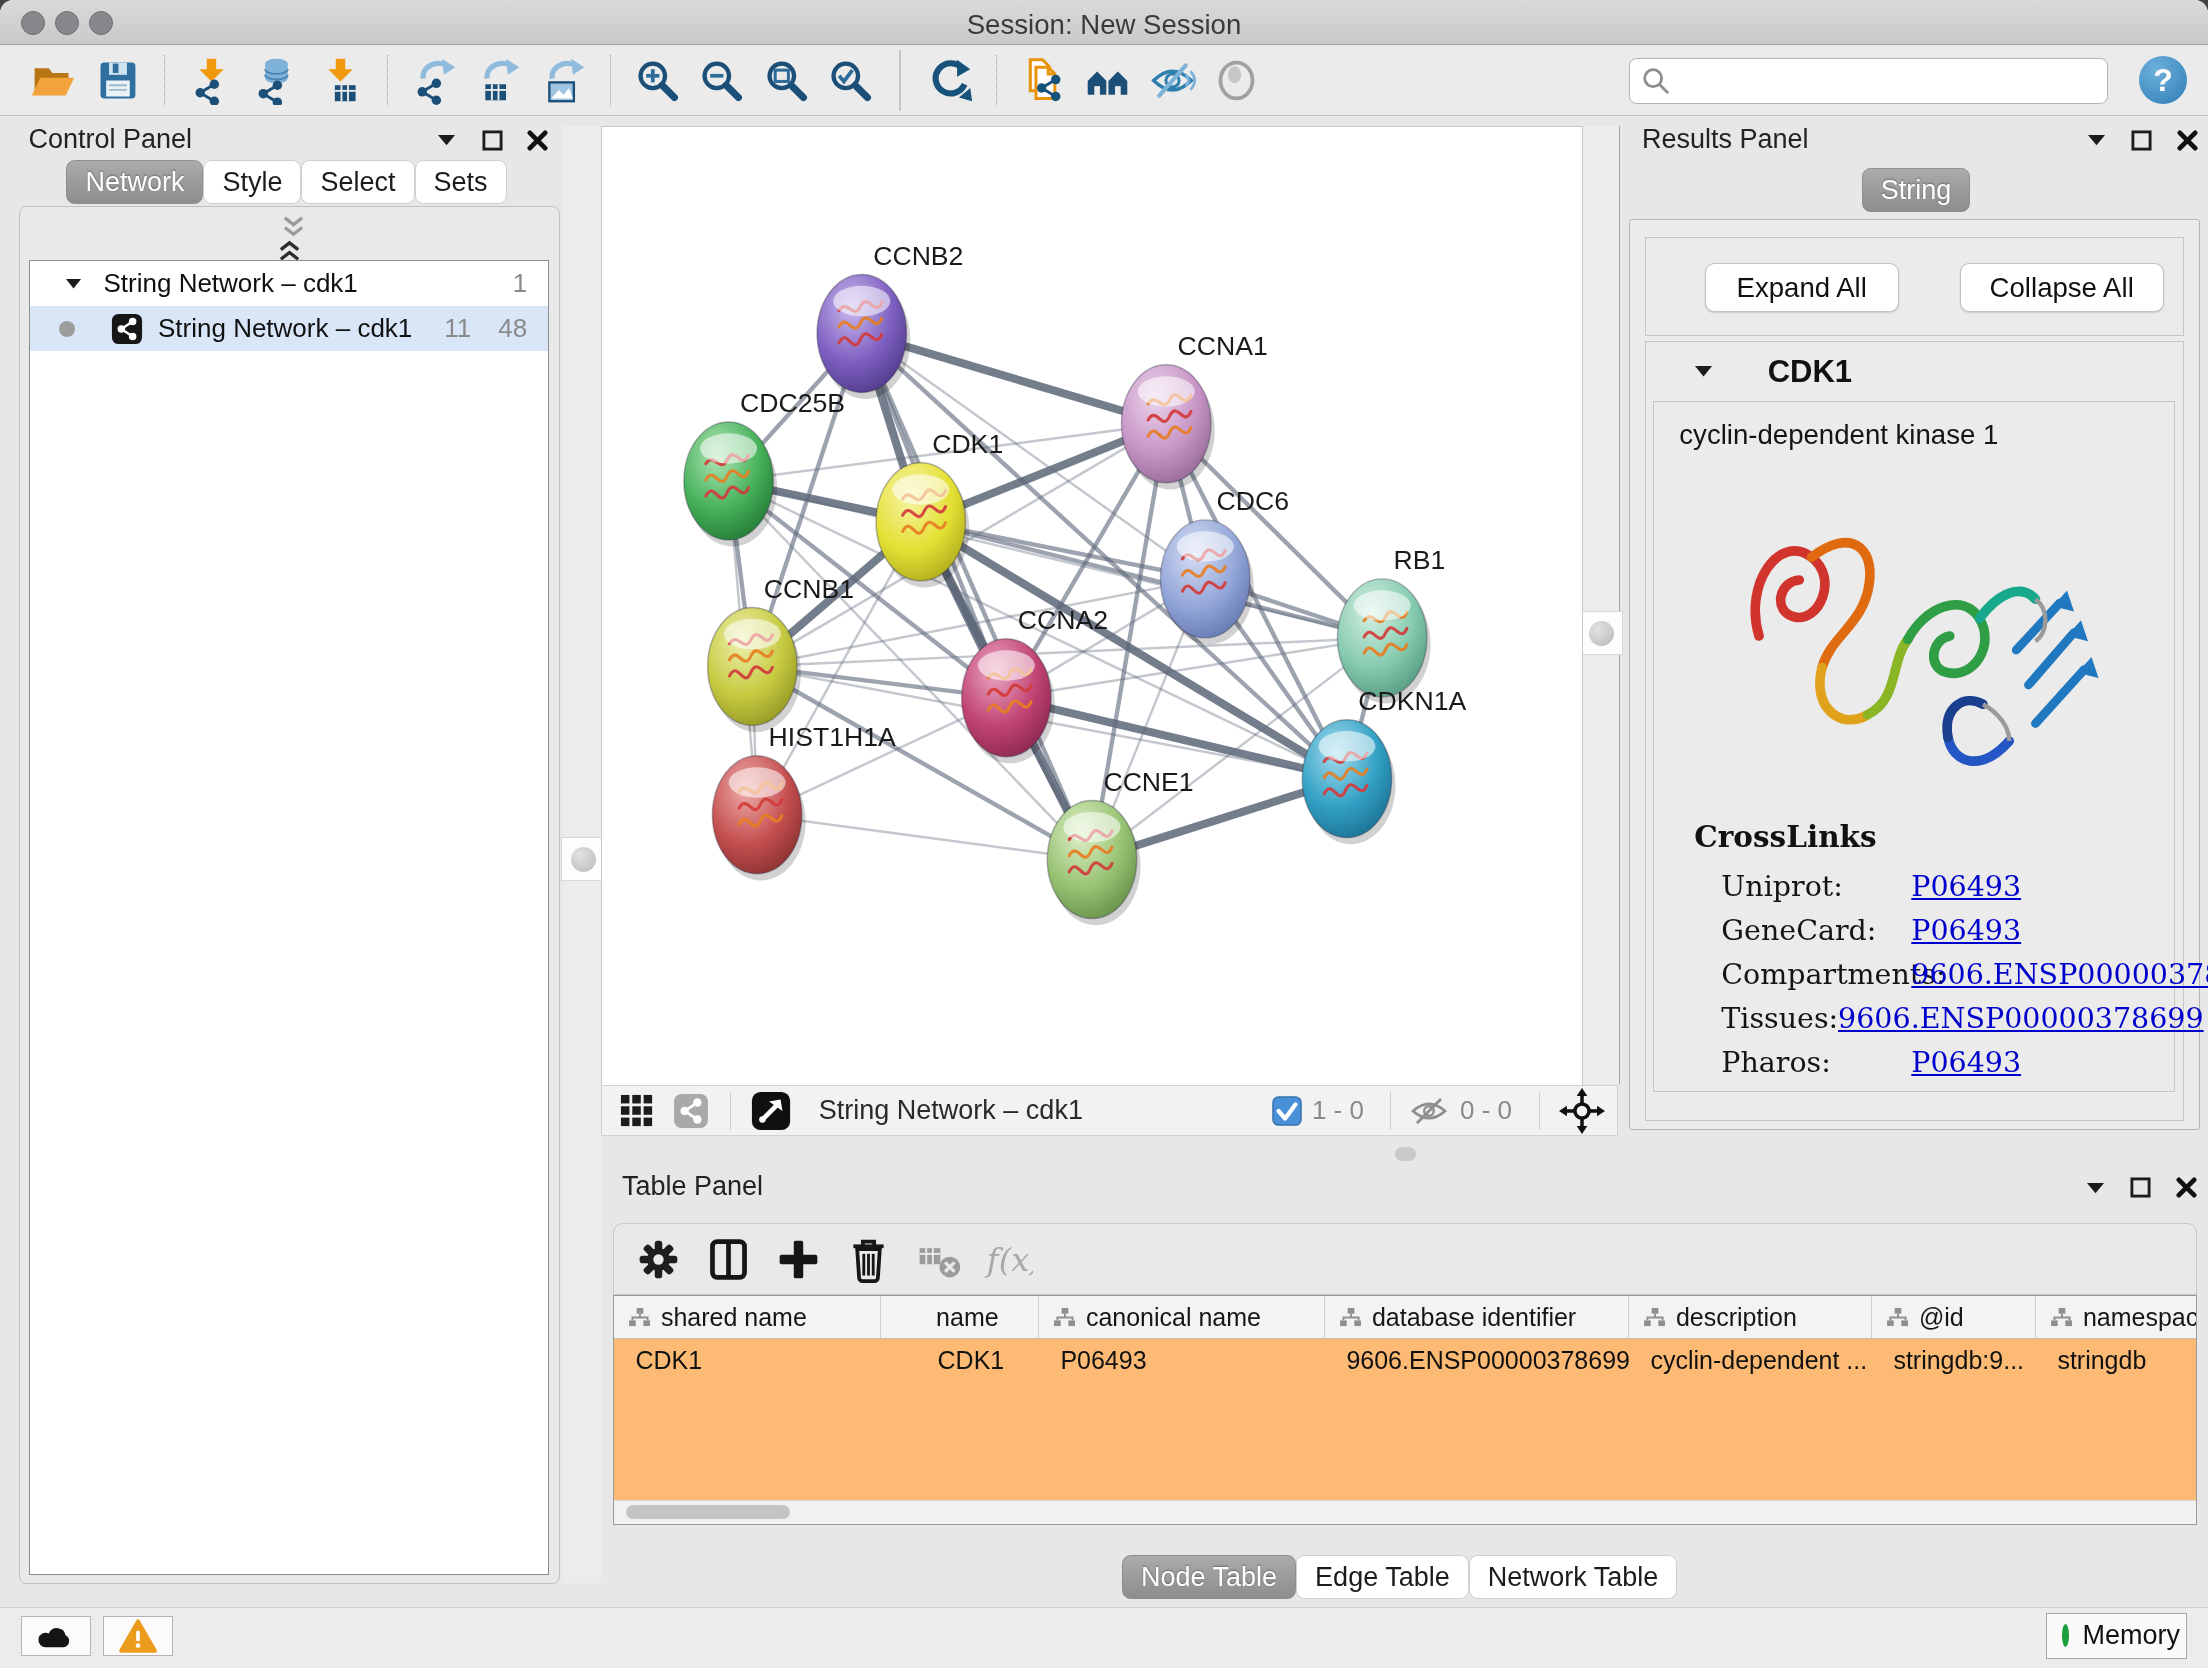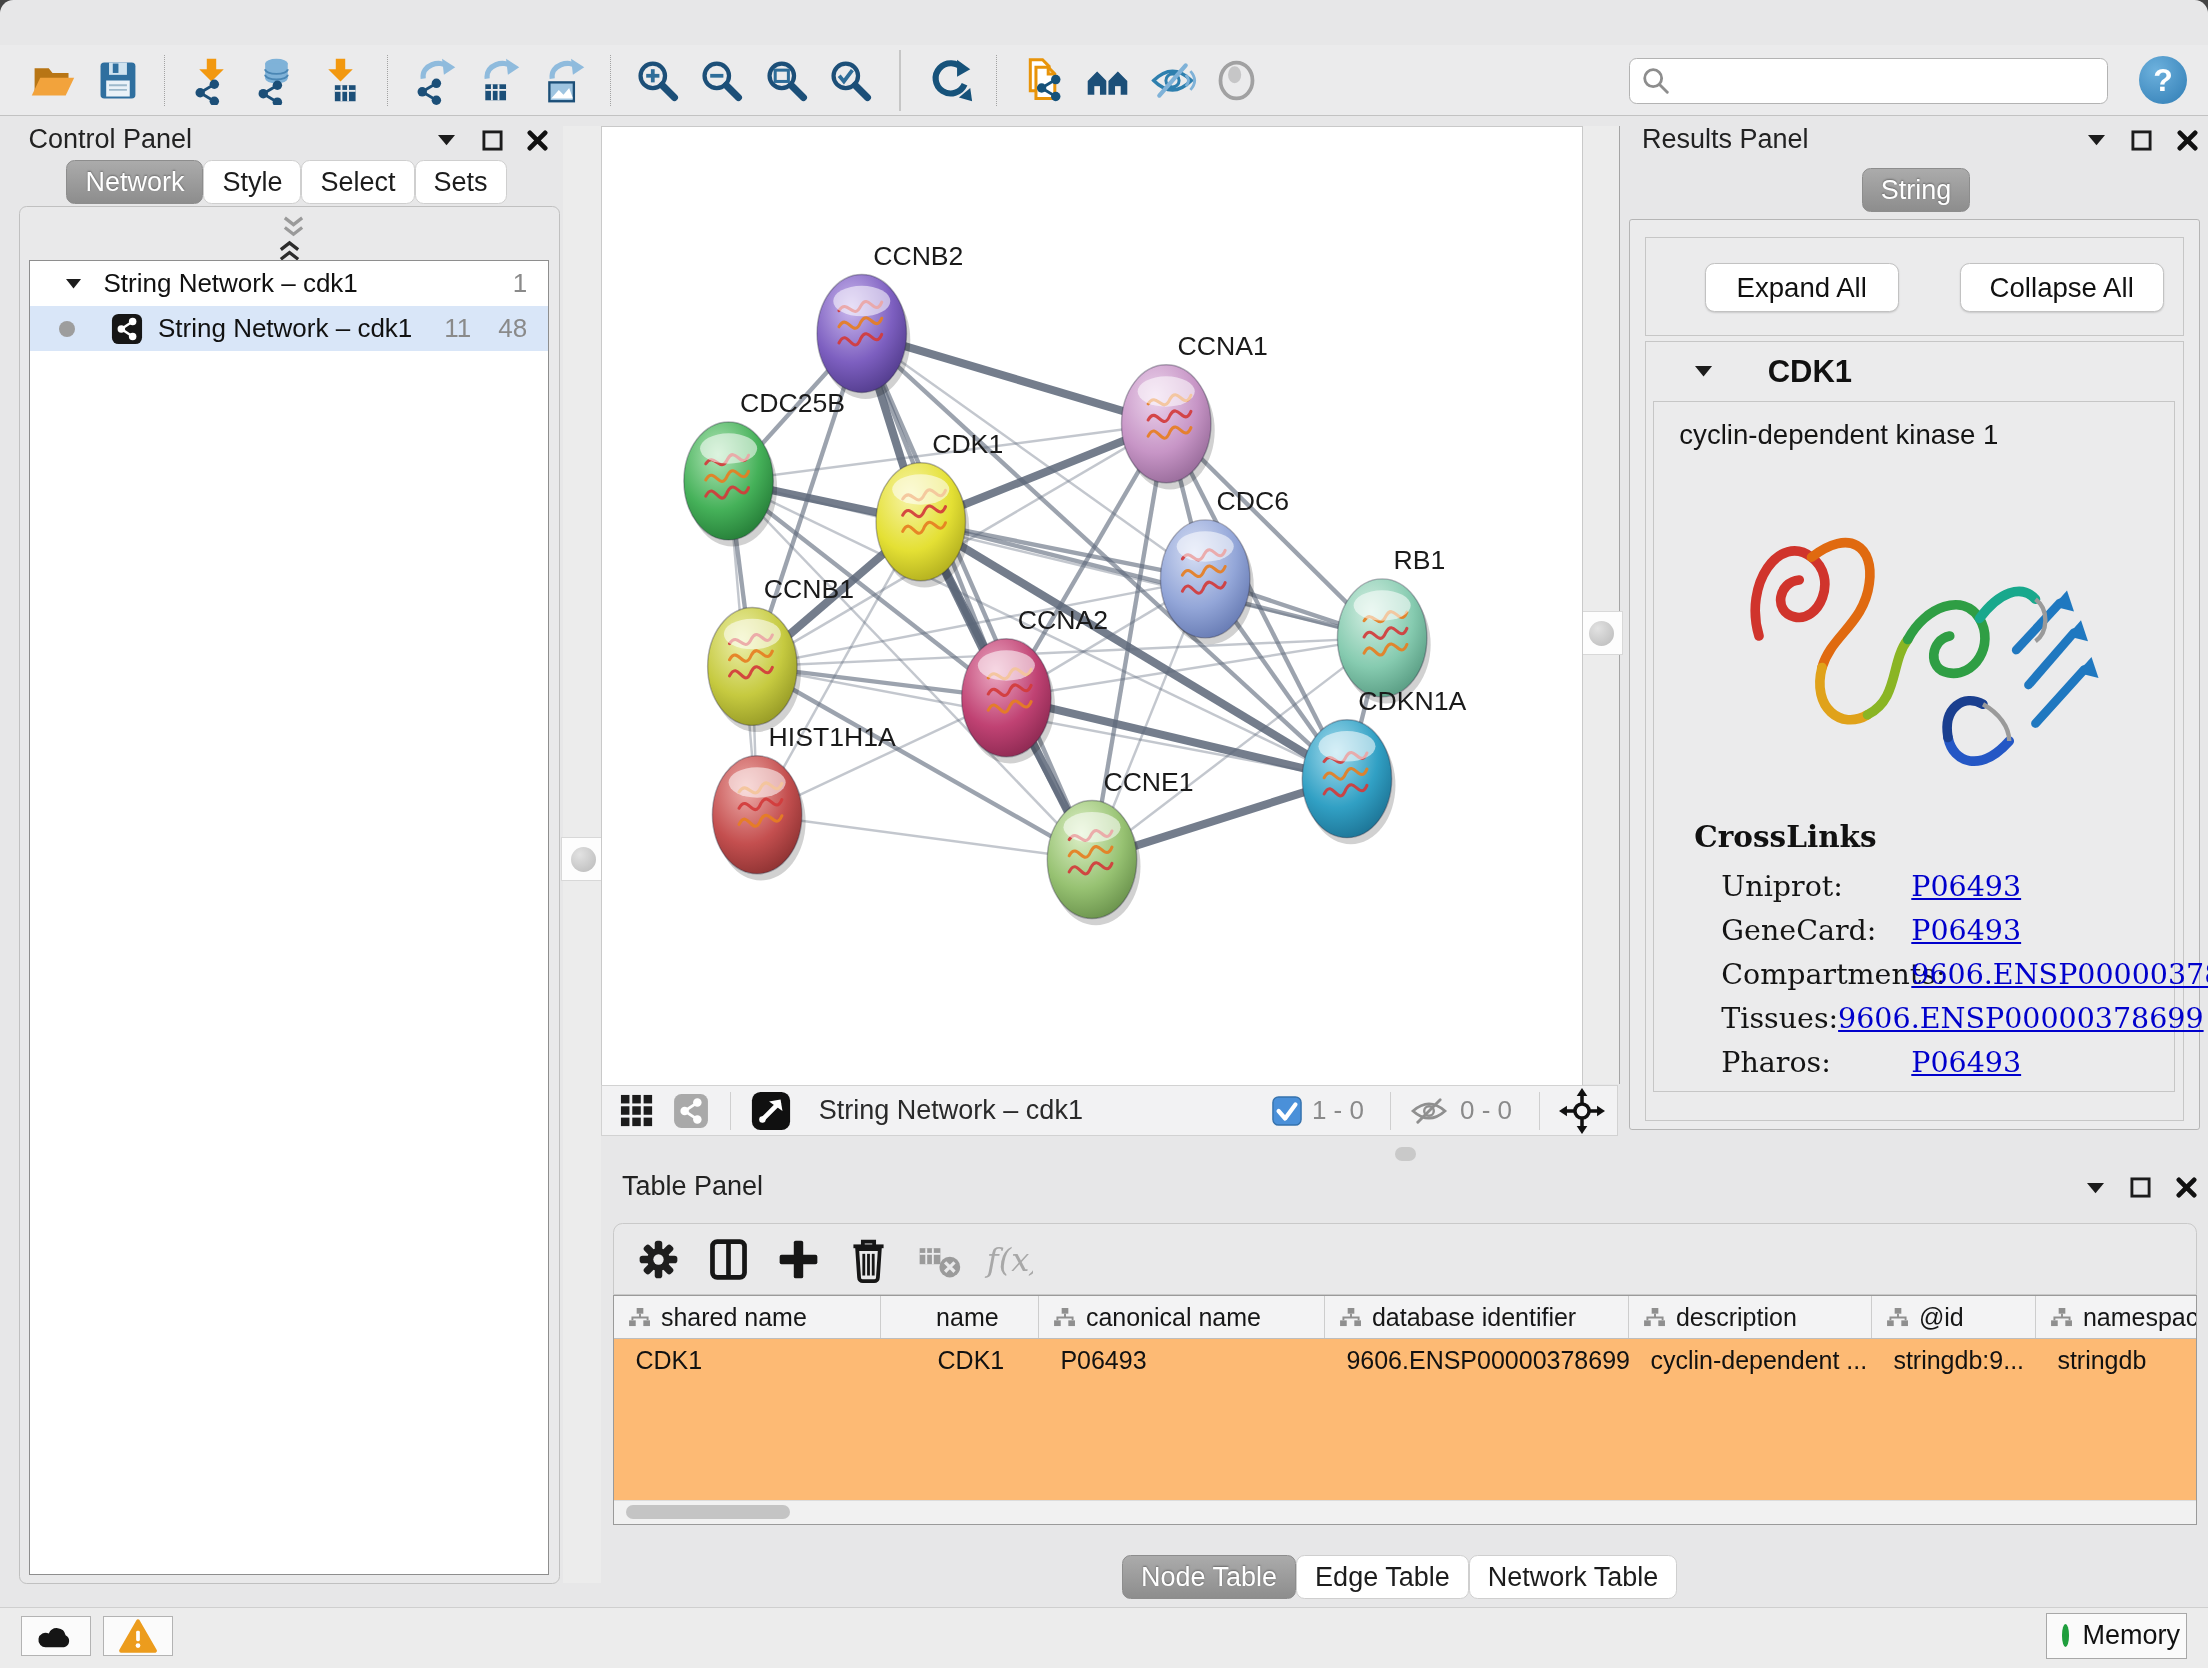--- a/index.html
+++ b/index.html
@@ -98,20 +98,26 @@
   #memory-btn{position:absolute;right:21px;top:4.8px;width:141px;height:46px;background:#fafafa;border:1px solid #a8a8a8;
     display:flex;align-items:center;gap:13.3px;font-size:27px;color:#111;padding-left:15px;box-sizing:border-box;}
   #memory-dot{width:23px;height:23px;border-radius:50%;background:#1f9e3d;}
   svg{display:block;}
 </style>
 </head>
 <body>
 
 <div id="window">
 
+  <div id="titlebar">
+    <span class="tl" style="left:21px"></span>
+    <span class="tl" style="left:55px"></span>
+    <span class="tl" style="left:89px"></span>
+    <div id="win-title">Session: New Session</div>
+  </div>
 
   <div id="toolbar">
     <div id="search-box">
       <svg width="32" height="32" viewBox="0 0 34 34" style="margin-left:9.5px">
         <circle cx="14" cy="14" r="9" fill="none" stroke="#8d8d8d" stroke-width="3"></circle>
         <line x1="21" y1="21" x2="29" y2="29" stroke="#8d8d8d" stroke-width="3" stroke-linecap="round"></line>
       </svg>
       <input id="search-input" placeholder="" style="">
     </div>
     <button id="help-btn">?</button>

